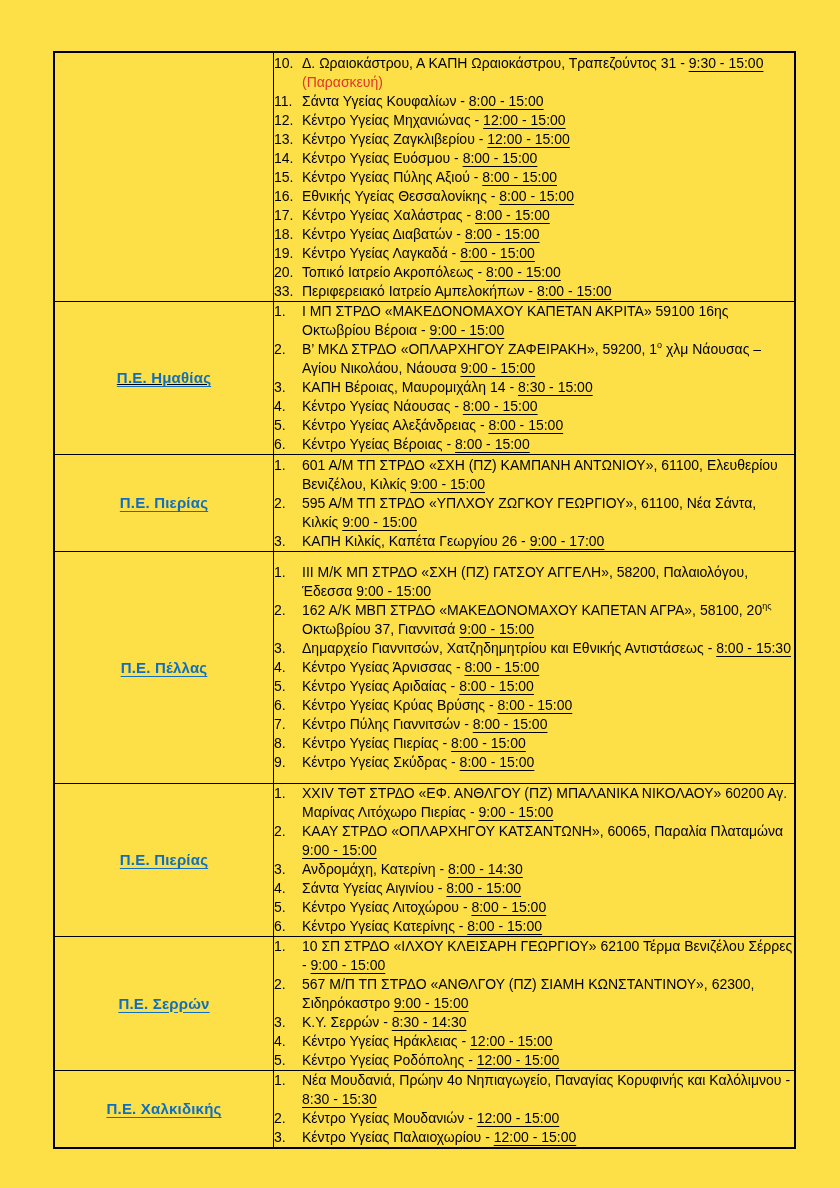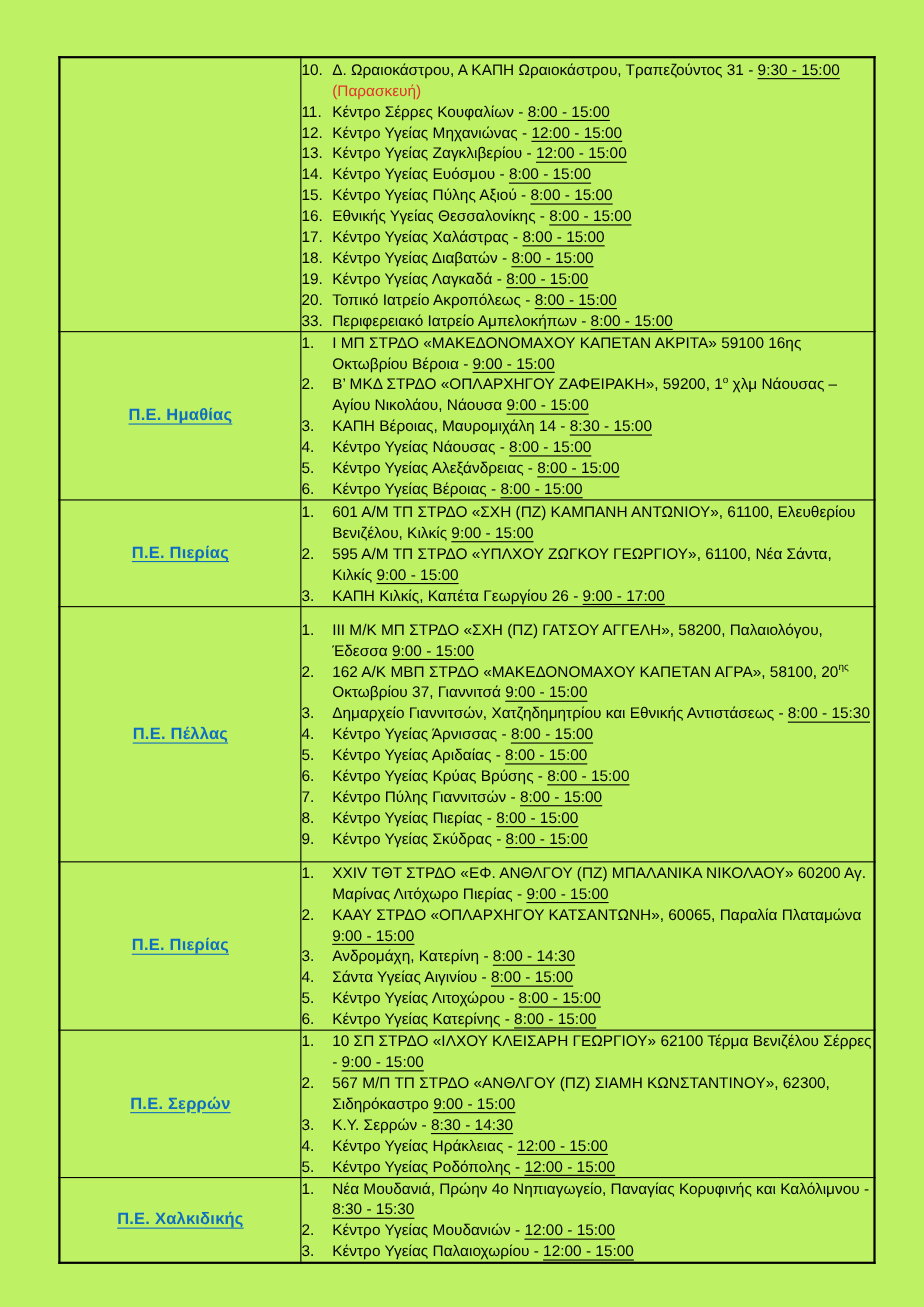--- a/index.html
+++ b/index.html
@@ -1,21 +1,21 @@
 <!DOCTYPE html>
 <html lang="el" style="--blue: #0F6EC0; --red: #E2342A;"><head>
 <meta charset="utf-8">
 <style>
   html,body{margin:0;padding:0;}
   body{
     width:840px;height:1188px;background:#ffffff;
     font-family:"Liberation Sans","DejaVu Sans",sans-serif;
     color:#000;position:relative;overflow:hidden;
   }
-  .page{position:absolute;inset:0;background:#bef264;}
+  .page{position:absolute;inset:0;background:#fde047;}
   table.sched{
     position:absolute;left:53px;top:51px;width:738px;
     border-collapse:collapse;table-layout:fixed;
     border:2px solid #000;
   }
   table.sched td{
     border:1.5px solid #000;
     vertical-align:middle;
     padding:0;
   }
@@ -44,21 +44,21 @@
     <tbody>
         <tr>
           <td class="region-cell" style="height: 248px;"></td>
           <td class="items-cell">
             <div class="item">
               <span class="num">10.</span>
               <span class="txt"><span>Δ. Ωραιοκάστρου, Α ΚΑΠΗ Ωραιοκάστρου, Τραπεζούντος 31 - </span><span class="u">9:30 - 15:00</span><span> </span><span class="red">(Παρασκευή)</span></span>
             </div>
             <div class="item">
               <span class="num">11.</span>
-              <span class="txt"><span>Κέντρο Σέρρες Κουφαλίων - </span><span class="u">8:00 - 15:00</span></span>
+              <span class="txt"><span>Σάντα Υγείας Κουφαλίων - </span><span class="u">8:00 - 15:00</span></span>
             </div>
             <div class="item">
               <span class="num">12.</span>
               <span class="txt"><span>Κέντρο Υγείας Μηχανιώνας - </span><span class="u">12:00 - 15:00</span></span>
             </div>
             <div class="item">
               <span class="num">13.</span>
               <span class="txt"><span>Κέντρο Υγείας Ζαγκλιβερίου - </span><span class="u">12:00 - 15:00</span></span>
             </div>
             <div class="item">
@@ -89,21 +89,21 @@
               <span class="num">20.</span>
               <span class="txt"><span>Τοπικό Ιατρείο Ακροπόλεως - </span><span class="u">8:00 - 15:00</span></span>
             </div>
             <div class="item">
               <span class="num">33.</span>
               <span class="txt"><span>Περιφερειακό Ιατρείο Αμπελοκήπων - </span><span class="u">8:00 - 15:00</span></span>
             </div>
           </td>
         </tr>
         <tr>
-          <td class="region-cell" style="height: 152px;"><span class="region-link">Π.Ε. Ημαθίας</span></td>
+          <td class="region-cell" style="height: 152px; text-decoration: underline;"><span class="region-link">Π.Ε. Ημαθίας</span></td>
           <td class="items-cell">
             <div class="item">
               <span class="num">1.</span>
               <span class="txt"><span>Ι ΜΠ ΣΤΡΔΟ «ΜΑΚΕΔΟΝΟΜΑΧΟΥ ΚΑΠΕΤΑΝ ΑΚΡΙΤΑ» 59100 16ης Οκτωβρίου Βέροια - </span><span class="u">9:00 - 15:00</span></span>
             </div>
             <div class="item">
               <span class="num">2.</span>
               <span class="txt"><span>Β’ ΜΚΔ ΣΤΡΔΟ «ΟΠΛΑΡΧΗΓΟΥ ΖΑΦΕΙΡΑΚΗ», 59200, 1</span><sup>ο</sup><span> χλμ Νάουσας – Αγίου Νικολάου, Νάουσα </span><span class="u">9:00 - 15:00</span></span>
             </div>
             <div class="item">

